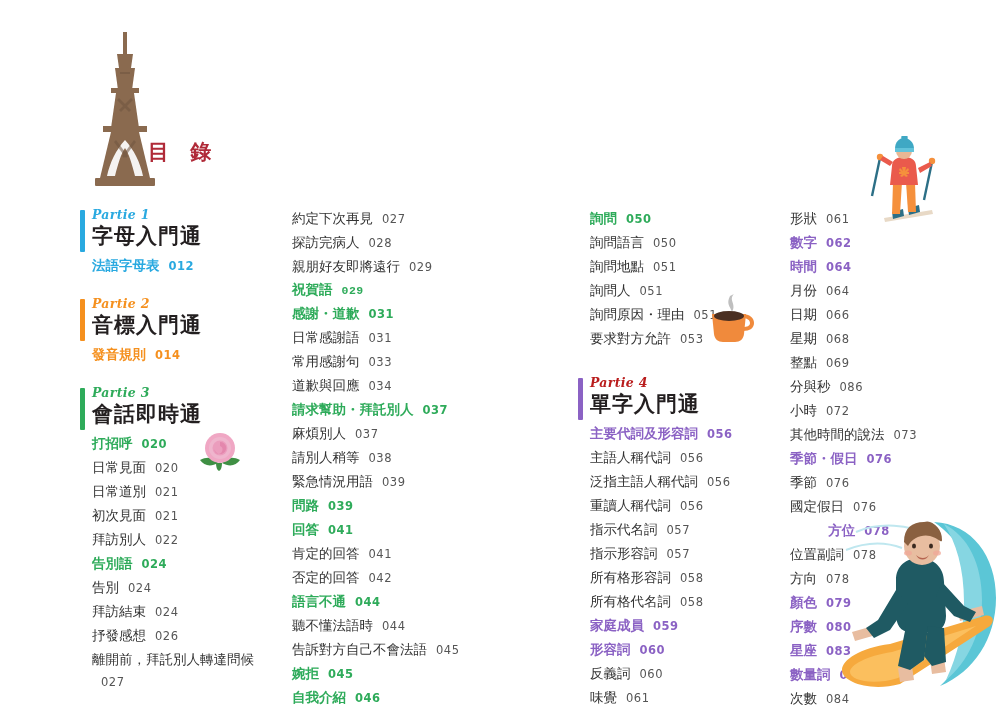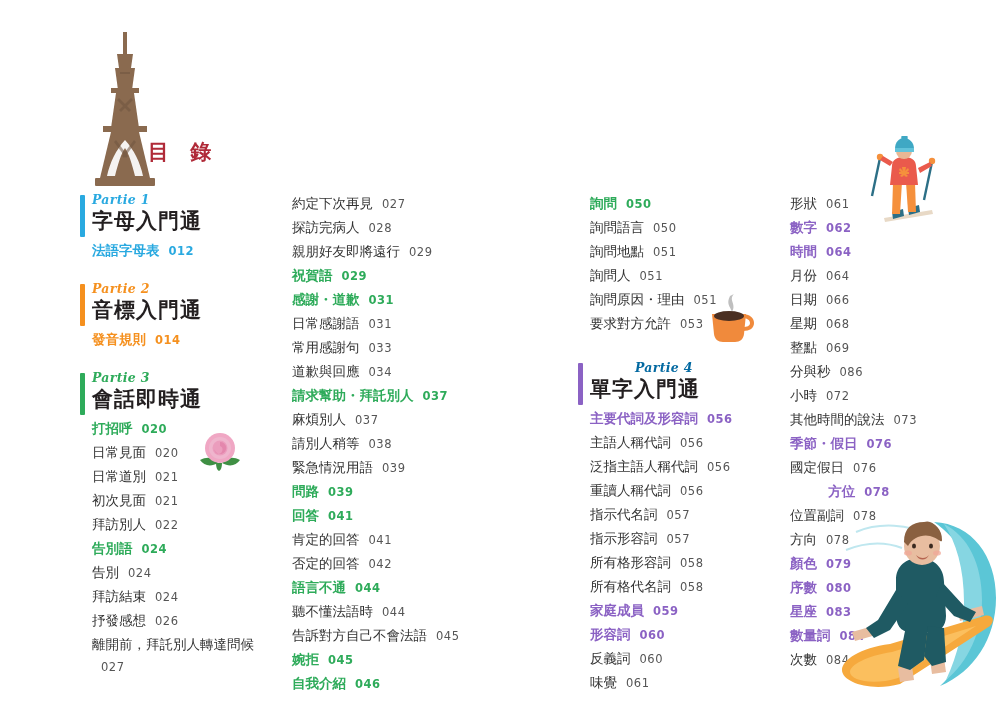--- a/index.html
+++ b/index.html
@@ -38,21 +38,21 @@
     font-size: 21px;
     font-weight: bold;
     color: #b02a38;
     letter-spacing: 7px;
     white-space: nowrap;
   }
 
   
   .column {
     position: absolute;
-    top: 192px;
+    top: 207px;
   }
   #col1 { left: 80px;  width: 200px; }
   #col2 { left: 280px; width: 210px; }
   #col3 { left: 578px; width: 200px; }
   #col4 { left: 778px; width: 150px; }
 
   
   .partie {
     position: relative;
     padding-left: 12px;
@@ -178,21 +178,21 @@
     <div class="entry head" style="color: rgb(46, 171, 90);"><span class="t">告別語</span><span class="p" style="color: rgb(46, 171, 90);">024</span></div>
     <div class="entry sub"><span class="t">告別</span><span class="p">024</span></div>
     <div class="entry sub"><span class="t">拜訪結束</span><span class="p">024</span></div>
     <div class="entry sub"><span class="t">抒發感想</span><span class="p">026</span></div>
     <div class="entry sub wrap"><span class="t">離開前，拜託別人轉達問候</span><span class="p">027</span></div>
   </div>
 <div class="column" id="col2">
     <div class="entry sub"><span class="t">約定下次再見</span><span class="p">027</span></div>
     <div class="entry sub"><span class="t">探訪完病人</span><span class="p">028</span></div>
     <div class="entry sub"><span class="t">親朋好友即將遠行</span><span class="p">029</span></div>
-    <div class="entry head" style="color: rgb(46, 171, 90);"><span class="t">祝賀語</span><span class="p" style="color: rgb(46, 171, 90);">029</span></div>
+    <div class="entry head" style="color: rgb(46, 171, 90); font-family: Liberation Mono, monospace;"><span class="t">祝賀語</span><span class="p" style="color: rgb(46, 171, 90);">029</span></div>
     <div class="entry head" style="color: rgb(46, 171, 90);"><span class="t">感謝・道歉</span><span class="p" style="color: rgb(46, 171, 90);">031</span></div>
     <div class="entry sub"><span class="t">日常感謝語</span><span class="p">031</span></div>
     <div class="entry sub"><span class="t">常用感謝句</span><span class="p">033</span></div>
     <div class="entry sub"><span class="t">道歉與回應</span><span class="p">034</span></div>
     <div class="entry head" style="color: rgb(46, 171, 90);"><span class="t">請求幫助・拜託別人</span><span class="p" style="color: rgb(46, 171, 90);">037</span></div>
     <div class="entry sub"><span class="t">麻煩別人</span><span class="p">037</span></div>
     <div class="entry sub"><span class="t">請別人稍等</span><span class="p">038</span></div>
     <div class="entry sub"><span class="t">緊急情況用語</span><span class="p">039</span></div>
     <div class="entry head" style="color: rgb(46, 171, 90);"><span class="t">問路</span><span class="p" style="color: rgb(46, 171, 90);">039</span></div>
     <div class="entry head" style="color: rgb(46, 171, 90);"><span class="t">回答</span><span class="p" style="color: rgb(46, 171, 90);">041</span></div>
@@ -207,21 +207,21 @@
 <div class="column" id="col3">
     <div class="entry head" style="color: rgb(46, 171, 90);"><span class="t">詢問</span><span class="p" style="color: rgb(46, 171, 90);">050</span></div>
     <div class="entry sub"><span class="t">詢問語言</span><span class="p">050</span></div>
     <div class="entry sub"><span class="t">詢問地點</span><span class="p">051</span></div>
     <div class="entry sub"><span class="t">詢問人</span><span class="p">051</span></div>
     <div class="entry sub"><span class="t">詢問原因・理由</span><span class="p">051</span></div>
     <div class="entry sub"><span class="t">要求對方允許</span><span class="p">053</span></div>
     <div class="spacer-lg"></div>
     <div class="partie">
       <div class="partie-bar" style="background: rgb(139, 98, 196);"></div>
-      <div class="partie-label" style="color: #0369a1; margin-left: 45px;">Partie 4</div>
+      <div class="partie-label" style="color: #b91c1c;">Partie 4</div>
       <div class="partie-title">單字入門通</div>
     </div>
     <div class="entry head" style="color: rgb(139, 98, 196);"><span class="t">主要代詞及形容詞</span><span class="p" style="color: rgb(139, 98, 196);">056</span></div>
     <div class="entry sub"><span class="t">主語人稱代詞</span><span class="p">056</span></div>
     <div class="entry sub"><span class="t">泛指主語人稱代詞</span><span class="p">056</span></div>
     <div class="entry sub"><span class="t">重讀人稱代詞</span><span class="p">056</span></div>
     <div class="entry sub"><span class="t">指示代名詞</span><span class="p">057</span></div>
     <div class="entry sub"><span class="t">指示形容詞</span><span class="p">057</span></div>
     <div class="entry sub"><span class="t">所有格形容詞</span><span class="p">058</span></div>
     <div class="entry sub"><span class="t">所有格代名詞</span><span class="p">058</span></div>
@@ -235,20 +235,21 @@
     <div class="entry head" style="color: rgb(139, 98, 196);"><span class="t">數字</span><span class="p" style="color: rgb(139, 98, 196);">062</span></div>
     <div class="entry head" style="color: rgb(139, 98, 196);"><span class="t">時間</span><span class="p" style="color: rgb(139, 98, 196);">064</span></div>
     <div class="entry sub"><span class="t">月份</span><span class="p">064</span></div>
     <div class="entry sub"><span class="t">日期</span><span class="p">066</span></div>
     <div class="entry sub"><span class="t">星期</span><span class="p">068</span></div>
     <div class="entry sub"><span class="t">整點</span><span class="p">069</span></div>
     <div class="entry sub"><span class="t">分與秒</span><span class="p">086</span></div>
     <div class="entry sub"><span class="t">小時</span><span class="p">072</span></div>
     <div class="entry sub"><span class="t">其他時間的說法</span><span class="p">073</span></div>
     <div class="entry head" style="color: rgb(139, 98, 196);"><span class="t">季節・假日</span><span class="p" style="color: rgb(139, 98, 196);">076</span></div>
+    <div class="entry sub"><span class="t">季節</span><span class="p">076</span></div>
     <div class="entry sub"><span class="t">國定假日</span><span class="p">076</span></div>
     <div class="entry head" style="color: rgb(139, 98, 196); text-align: center;"><span class="t">方位</span><span class="p" style="color: rgb(139, 98, 196);">078</span></div>
     <div class="entry sub"><span class="t">位置副詞</span><span class="p">078</span></div>
     <div class="entry sub"><span class="t">方向</span><span class="p">078</span></div>
     <div class="entry head" style="color: rgb(139, 98, 196);"><span class="t">顏色</span><span class="p" style="color: rgb(139, 98, 196);">079</span></div>
     <div class="entry head" style="color: rgb(139, 98, 196);"><span class="t">序數</span><span class="p" style="color: rgb(139, 98, 196);">080</span></div>
     <div class="entry head" style="color: rgb(139, 98, 196);"><span class="t">星座</span><span class="p" style="color: rgb(139, 98, 196);">083</span></div>
     <div class="entry head" style="color: rgb(139, 98, 196);"><span class="t">數量詞</span><span class="p" style="color: rgb(139, 98, 196);">084</span></div>
     <div class="entry sub"><span class="t">次數</span><span class="p">084</span></div>
   </div>

